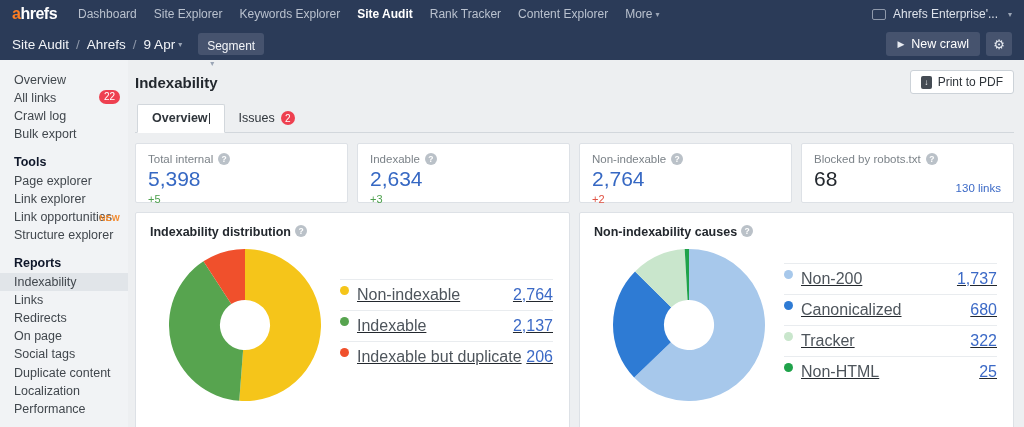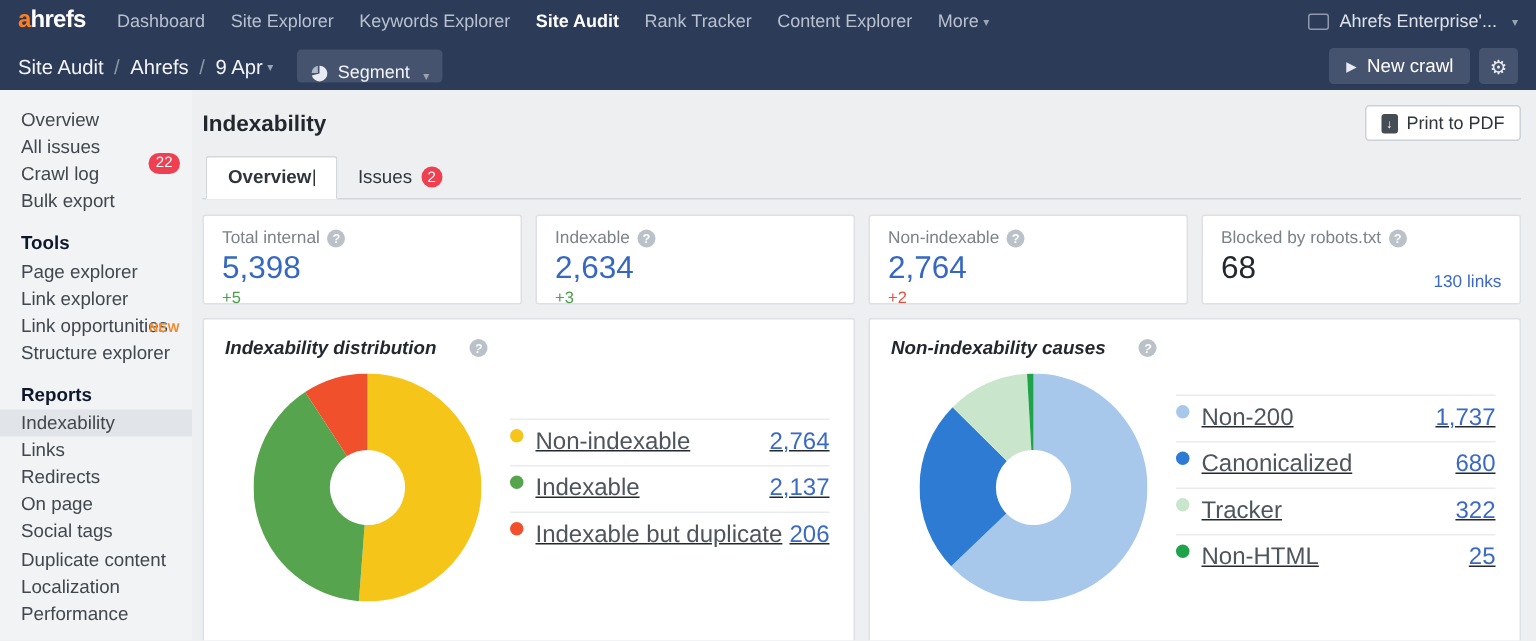--- a/index.html
+++ b/index.html
@@ -16,33 +16,33 @@
   .nav-item.active { color:#ffffff; font-weight:bold; }
   .caret { font-size:8px; color:#9aa4b5; margin-left:3px; vertical-align:1px; }
   .account { margin-left:auto; display:flex; align-items:center; gap:7px; font-size:12px; color:#dde2ea; cursor:pointer; }
   .screen-icon { display:inline-block; width:14px; height:11px; border:1.5px solid #8f99ab; border-radius:2px; }
 
   
   .subnav { height:32px; background:#2b3b58; display:flex; align-items:center; padding:0 12px; }
   .breadcrumb { display:flex; align-items:center; font-size:13.5px; color:#f2f4f8; }
   .crumb { cursor:pointer; }
   .crumb-sep { color:#8d97a9; margin:0 7px; }
-  .segment-btn { margin-left:16px; background:#46536e; border-radius:3px; height:22px; display:flex; align-items:flex-end; gap:6px; padding:0 9px; font-size:12px; color:#f2f4f8; cursor:pointer; }
+  .segment-btn { margin-left:16px; background:#46536e; border-radius:3px; height:22px; display:flex; align-items:flex-start; gap:6px; padding:0 9px; font-size:12px; color:#f2f4f8; cursor:pointer;flex-direction:column; }
   .subnav-right { margin-left:auto; display:flex; gap:6px; }
   .new-crawl-btn { background:#46536e; border-radius:3px; height:24px; display:flex; align-items:center; gap:7px; padding:0 11px; font-size:12.5px; color:#ffffff; cursor:pointer; }
   .play-icon { font-size:9px; color:#e8ecf2; }
   .gear-btn { background:#46536e; border-radius:3px; height:24px; width:26px; display:flex; align-items:center; justify-content:center; font-size:13px; color:#e8ecf2; cursor:pointer; }
 
   
   .content { display:flex; height:367px; overflow:hidden; }
   .sidebar { width:128px; flex:0 0 128px; background:#f1f3f5; padding-top:11px; font-size:12.5px; color:#41474d; }
   .side-item { padding:1.5px 14px; position:relative; cursor:pointer; line-height:15.2px; white-space:nowrap; }
   .side-item.active { background:#e1e5e9; }
   .side-section { font-weight:bold; color:#0f172a; padding:1.5px 14px; margin-top:10px; line-height:15.2px; }
-  .badge-pill { position:absolute; right:8px; top:13px; background:#ee4050; color:#fff; border-radius:9px; font-size:10px; padding:1px 5px; line-height:12px; }
+  .badge-pill { position:absolute; right:8px; top:1px; background:#ee4050; color:#fff; border-radius:9px; font-size:10px; padding:1px 5px; line-height:12px; }
   .new-tag { position:absolute; right:8px; top:3px; color:#f28b30; font-size:8.5px; font-weight:bold; letter-spacing:0.3px; }
 
   .main { flex:1; padding:10px 10px 0 7px; min-width:0; }
   .main-header { display:flex; justify-content:space-between; align-items:center; }
   .page-title { font-size:15px; font-weight:bold; color:#23282e; }
   .print-btn { background:#fff; border:1px solid #ccd2d8; border-radius:3px; padding:4px 10px; font-size:12px; color:#2f353b; display:flex; align-items:center; gap:6px; cursor:pointer; }
   .pdf-icon { width:11px; height:13px; background:#454c54; border-radius:2px; color:#fff; font-size:8px; display:flex; align-items:center; justify-content:center; }
 
   .tabbar { margin-top:10px; border-bottom:1px solid #d2d7dc; display:flex; padding-left:2px; }
   .tab { font-size:12.5px; padding:6px 14px 7px; color:#2f353b; cursor:pointer; margin-bottom:-1px; display:flex; align-items:center; }
@@ -58,21 +58,21 @@
   .stat-value.dark { color:#23282e; cursor:default; }
   .stat-delta { font-size:11px; margin-top:2px; }
   .stat-delta.green { color:#4ca04c; }
   .stat-delta.red { color:#e05243; }
   .stat-link { position:absolute; right:12px; bottom:8px; color:#3b69c6; font-size:11.5px; cursor:pointer; }
   .help-icon { width:12px; height:12px; border-radius:50%; background:#bac1c8; color:#fff; font-size:8.5px; font-weight:bold; display:inline-flex; align-items:center; justify-content:center; cursor:pointer; flex:0 0 12px; }
 
   
   .charts { display:flex; gap:9px; margin-top:9px; }
   .chart-card { flex:1; background:#fff; border:1px solid #dde1e6; border-radius:2px; height:300px; padding:12px 14px; }
-  .chart-title { font-size:12.5px; font-weight:bold; color:#23282e; display:flex; align-items:center; gap:22px;font-style:italic; }
+  .chart-title { font-size:12.5px; font-weight:bold; color:#23282e; display:flex; align-items:flex-start; gap:4px; }
   .chart-body { display:flex; align-items:center; margin-top:10px; }
   .pie-wrap { width:190px; flex:0 0 190px; display:flex; justify-content:center; }
   svg.pie { width:152px; height:152px; }
   .legend { flex:1; margin-right:2px; }
   .legend-row { display:flex; align-items:flex-start; padding:6px 0; border-top:1px solid #e9ecef; font-size:16px; cursor:pointer;text-decoration:underline; }
   .dot { width:9px; height:9px; border-radius:50%; margin-right:8px; flex:0 0 9px; }
   .legend-label { color:#4e555c; }
   .legend-value { margin-left:auto; color:#3b69c6; }
 </style>
 </head>
@@ -123,21 +123,21 @@
       <div class="gear-btn">
           <span>⚙</span>
         </div>
     </div>
   </div>
 
   <div class="content">
 
     <aside class="sidebar">
       <div class="side-item"><span>Overview</span></div>
-      <div class="side-item"><span>All issues</span><span class="badge-pill">22</span></div>
+      <div class="side-item"><span>All links</span><span class="badge-pill">22</span></div>
       <div class="side-item"><span>Crawl log</span></div>
       <div class="side-item"><span>Bulk export</span></div>
 
       <div class="side-section">Tools</div>
       <div class="side-item"><span>Page explorer</span></div>
       <div class="side-item"><span>Link explorer</span></div>
       <div class="side-item"><span>Link opportunities</span><span class="new-tag">NEW</span></div>
       <div class="side-item"><span>Structure explorer</span></div>
 
       <div class="side-section">Reports</div>

